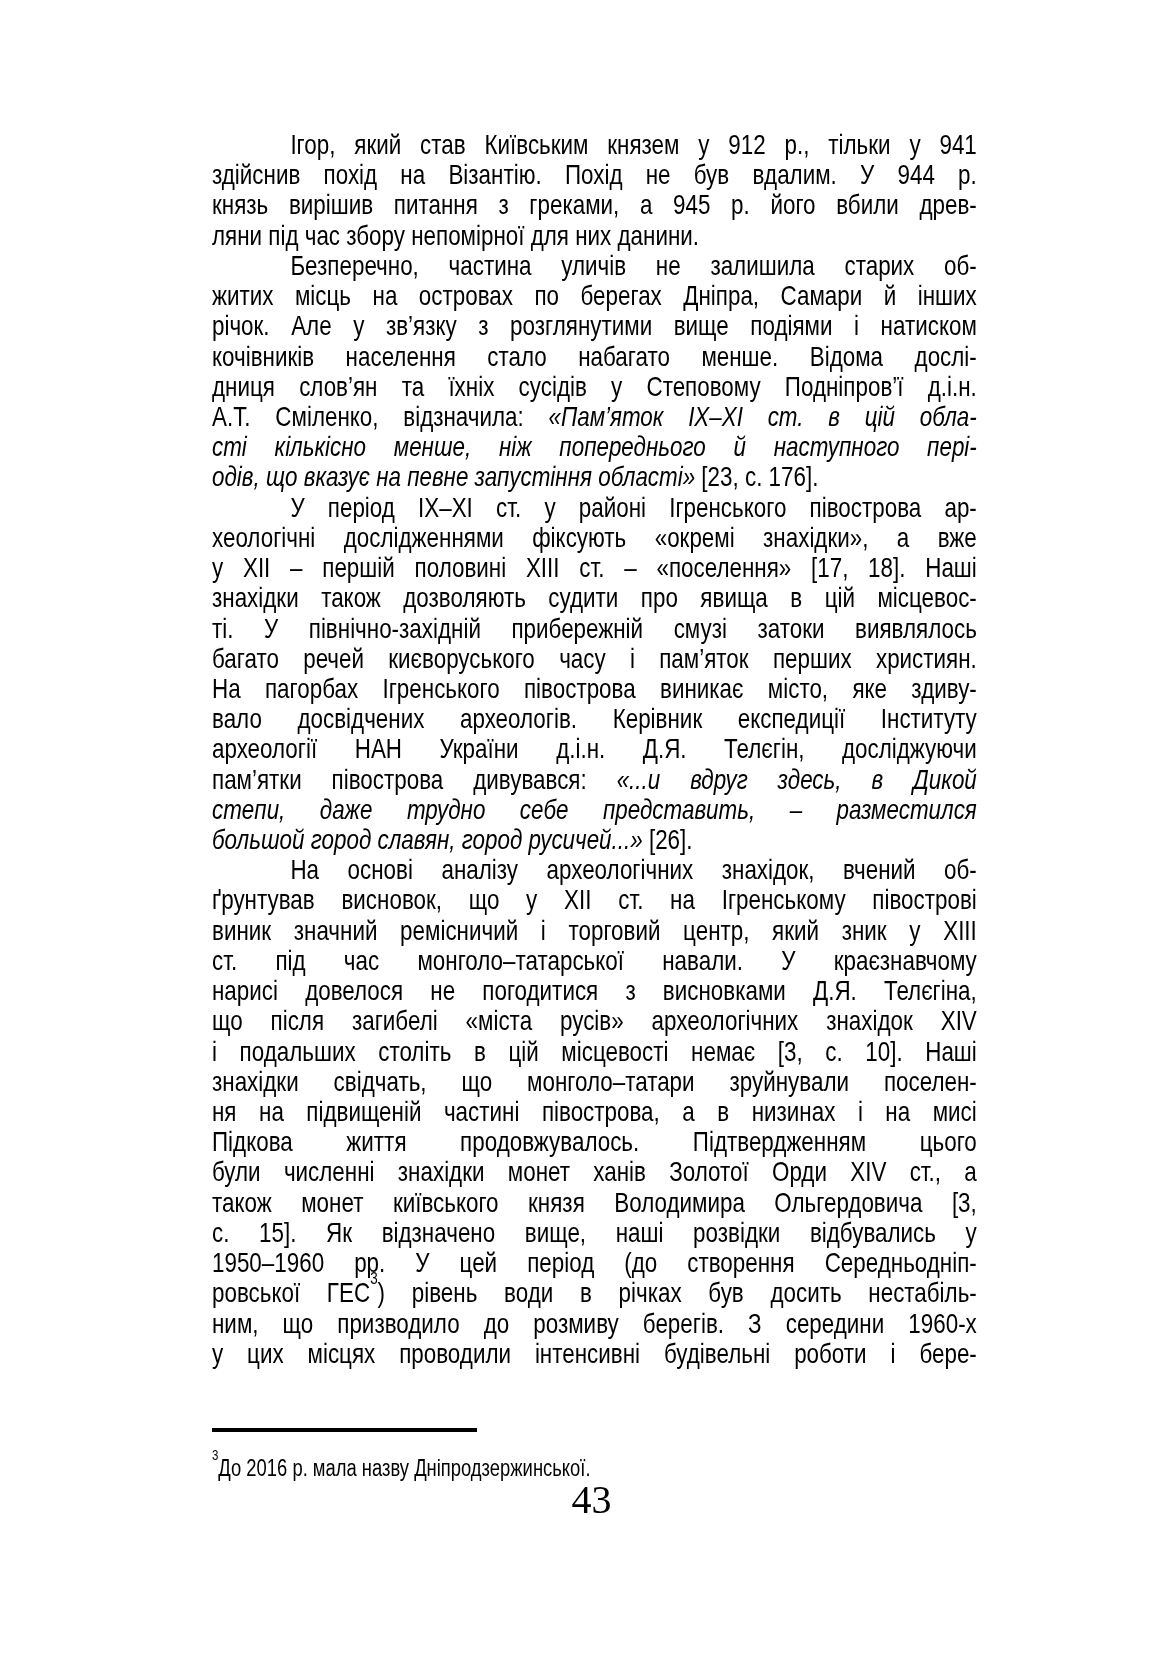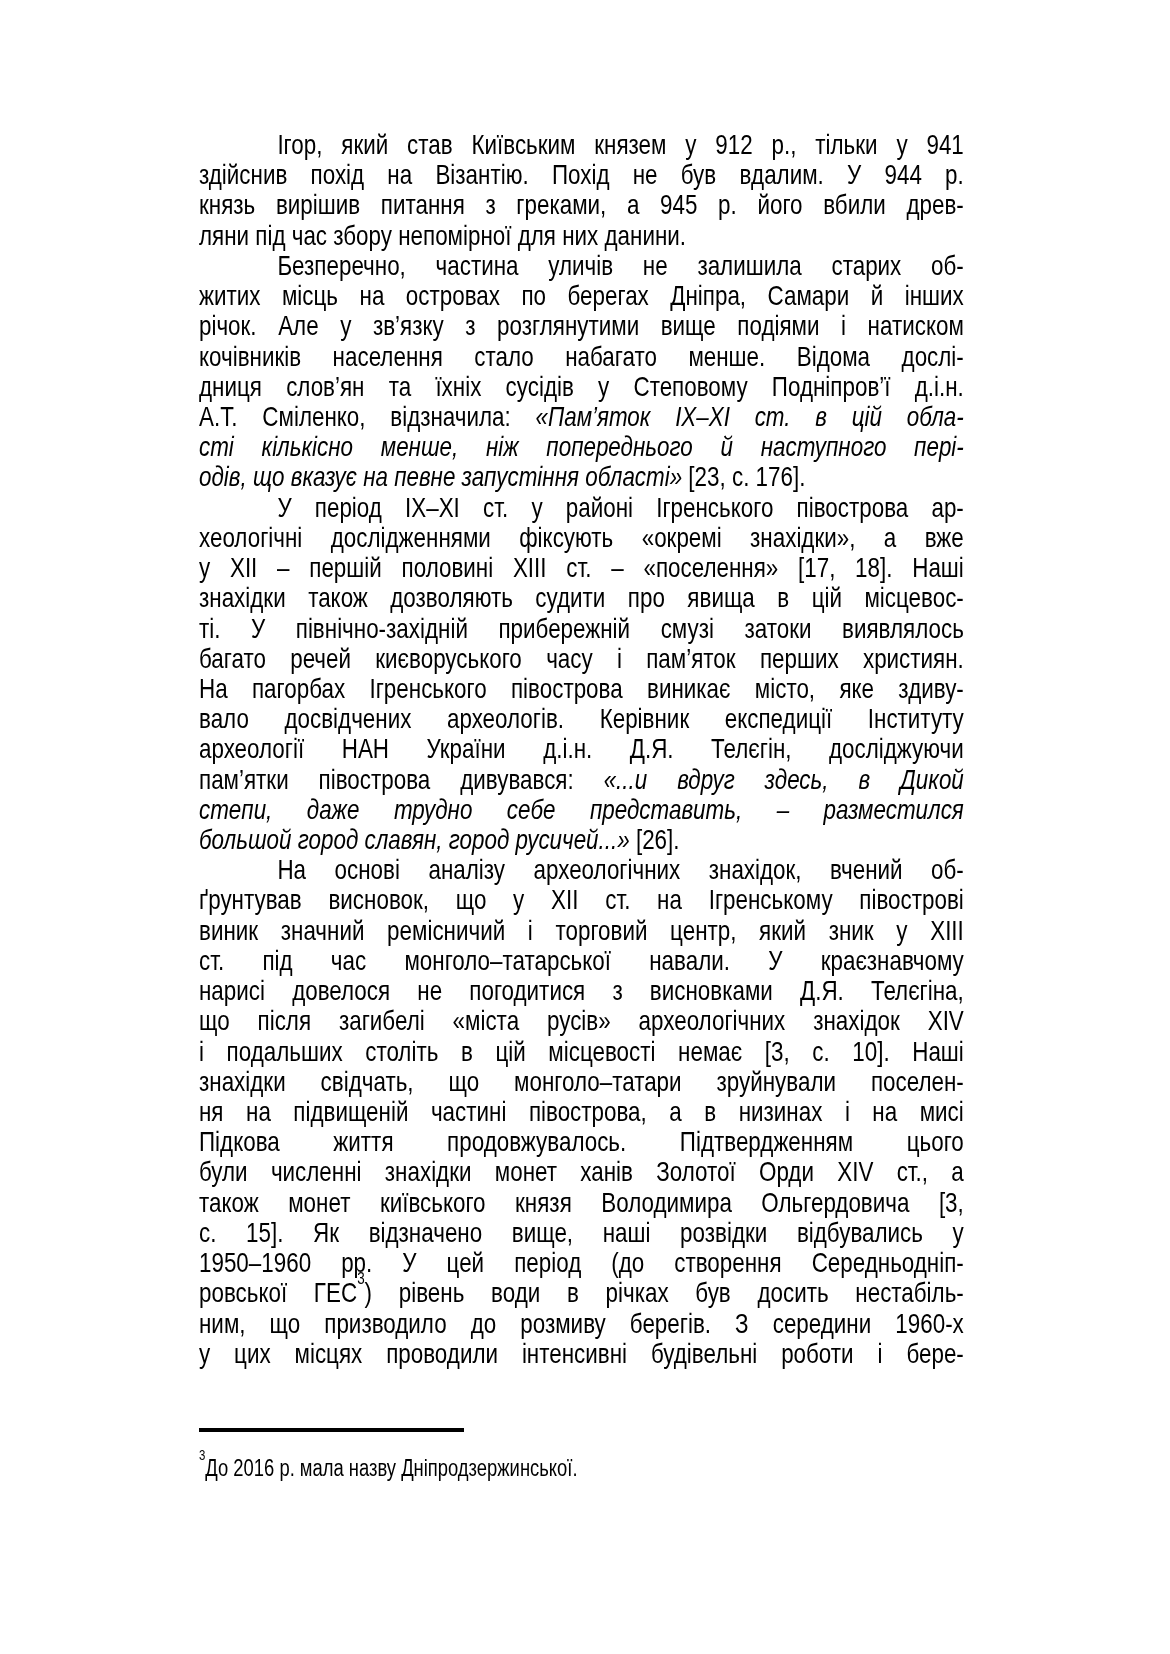--- a/index.html
+++ b/index.html
@@ -5,21 +5,21 @@
   html,body{margin:0;padding:0;}
   body{
     width:1170px;height:1654px;
     background:#ffffff;
     position:relative;
     overflow:hidden;
     font-family:"Liberation Sans",sans-serif;
     color:#000;
   }
   .page{
-    position:absolute;inset:0;background:#ffffff;
+    position:absolute;inset:0;background:#ffffff;margin-left:13px;
   }
   
   .text-block{
     position:absolute;
     left:199px;top:130px;
     width:956px;
     transform:scaleX(0.8);
     transform-origin:top left;
     font-size:28px;
     line-height:30.22px;
@@ -125,14 +125,15 @@
         <div class="line"><span>ровської ГЕС</span><sup>3</sup><span>) рівень води в річках був досить нестабіль-</span></div>
         <div class="line"><span>ним, що призводило до розмиву берегів. З середини 1960-х</span></div>
         <div class="line"><span>у цих місцях проводили інтенсивні будівельні роботи і бере-</span></div>
       </div>
     </div>
 
   <div class="footnote-rule"></div>
 
   <div class="footnote"><sup>3</sup><span>До 2016 р. мала назву Дніпродзержинської.</span></div>
 
+  <div class="page-number">43</div>
 
 </div>
 
 </body></html>

